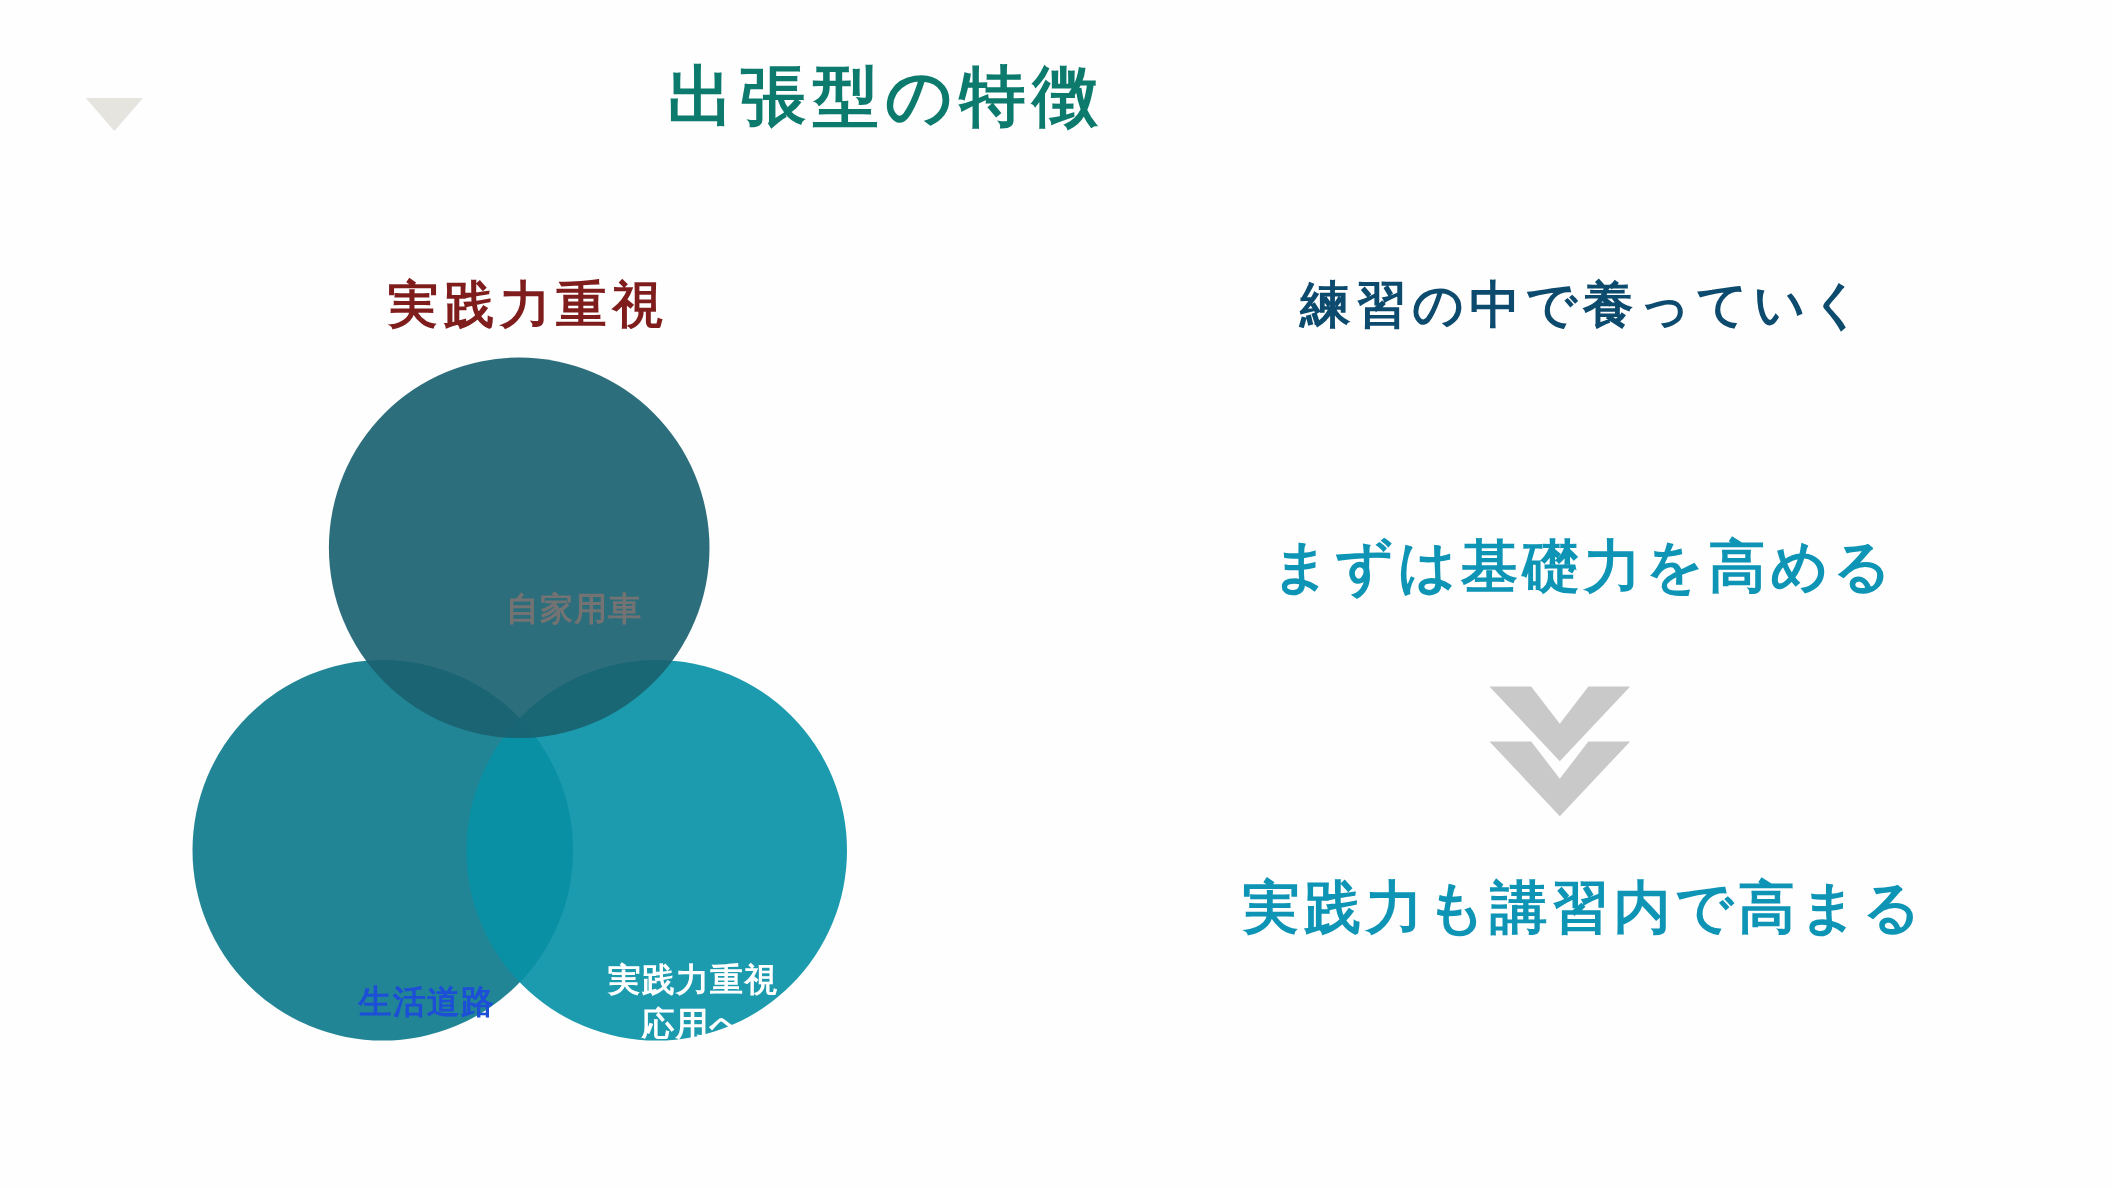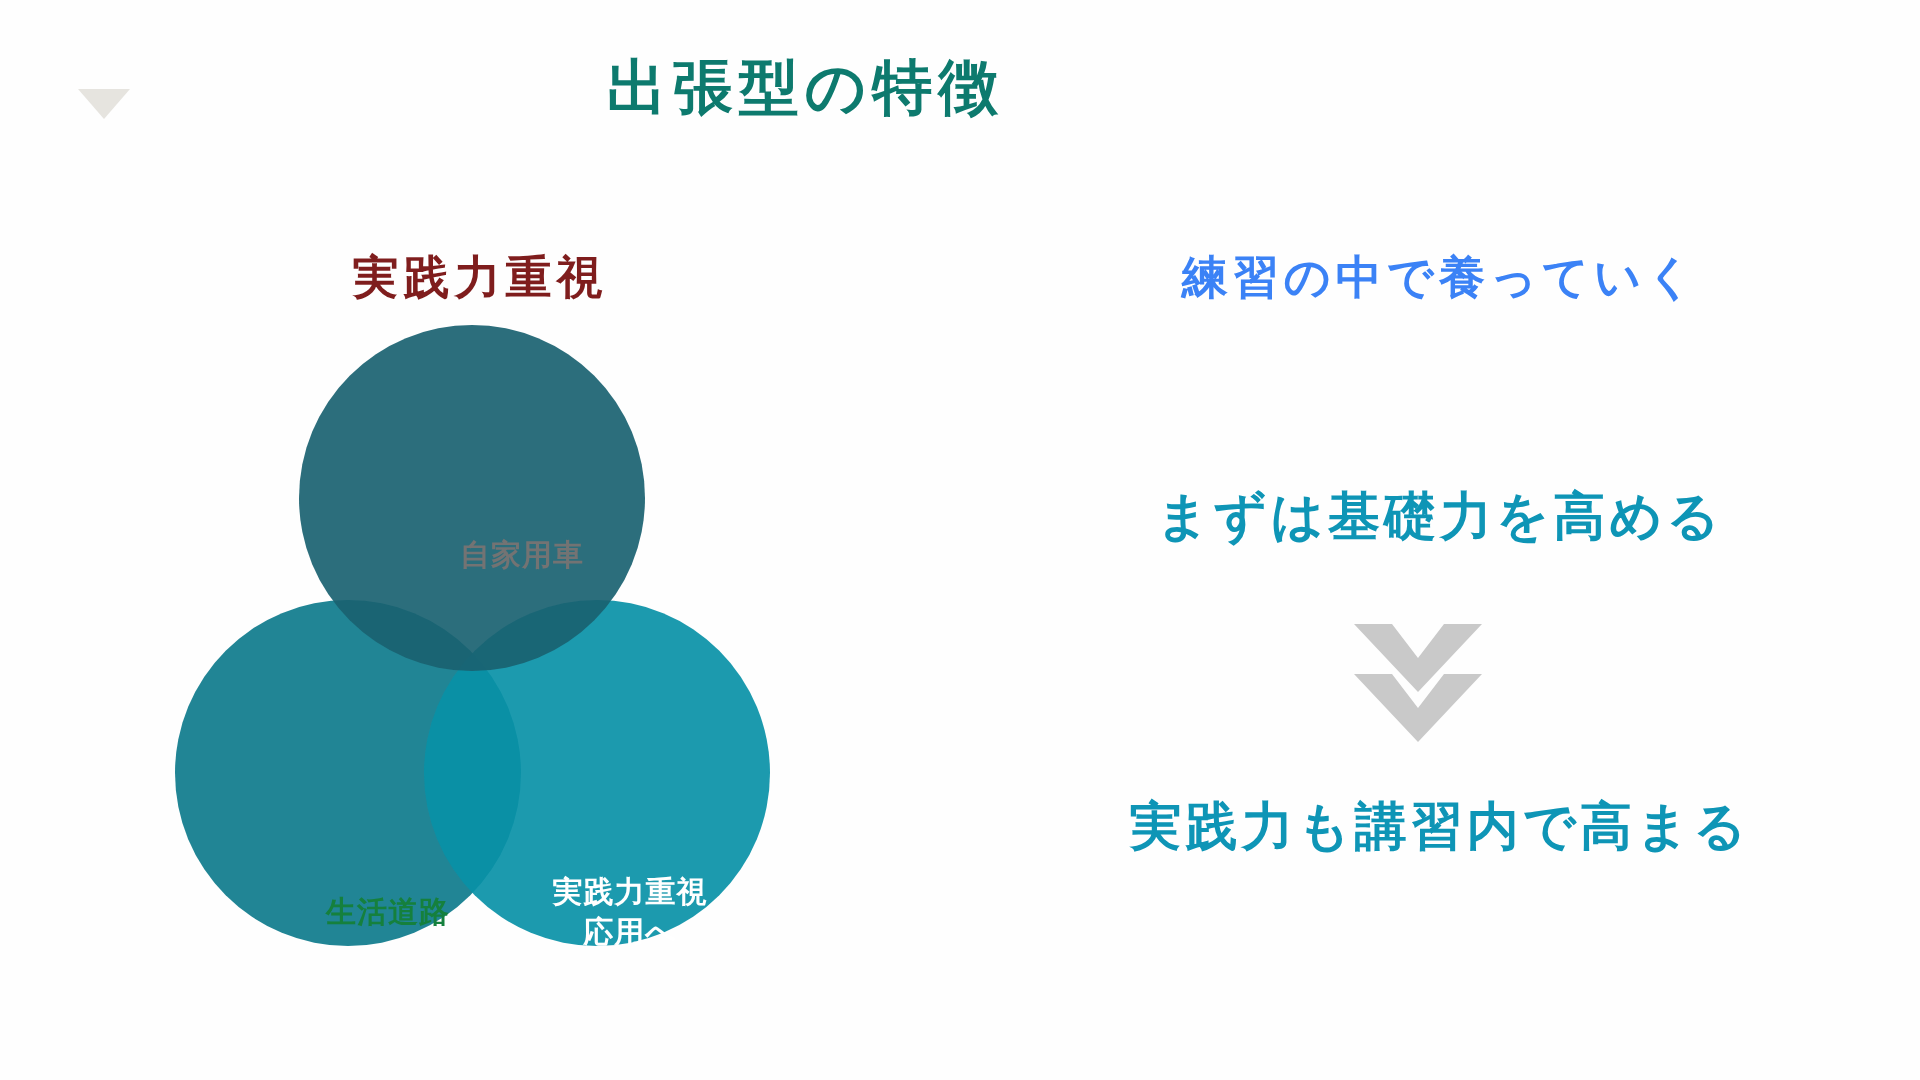--- a/index.html
+++ b/index.html
@@ -121,34 +121,34 @@
 <body>
 
 <div class="slide" style="background: rgb(254, 254, 254);">
 
   <div class="corner-triangle" style="border-top-color: rgb(230, 228, 223);"></div>
 
   <div class="slide-title" style="color: rgb(13, 122, 110);">出張型の特徴</div>
 
   <div class="col-heading left" style="color: #7f1d1d;">実践力重視</div>
 
-  <div class="col-heading right" style="color: #3b82f6;">練習の中で養っていく</div>
+  <div class="col-heading right" style="color: #0c4a6e;">練習の中で養っていく</div>
 
   <div class="venn">
     <svg class="venn-svg" viewBox="0 0 660 650">
       <g style="mix-blend-mode:multiply">
         <circle id="venn-circle-left" cx="198" cy="463" r="173" fill="#0e7c8d" fill-opacity="0.92"></circle>
         <circle id="venn-circle-right" cx="447" cy="463" r="173" fill="#0992a8" fill-opacity="0.92"></circle>
         <circle id="venn-circle-top" cx="322" cy="188" r="173" fill="#1a6271" fill-opacity="0.92"></circle>
       </g>
     </svg>
 
     <div class="venn-label top" style="color: #737373;">自家用車</div>
 
-    <div class="venn-label left" style="color: #15803d;">生活道路</div>
+    <div class="venn-label left" style="color: #1d4ed8;">生活道路</div>
 
     <div class="venn-label right" style="color: rgb(255, 255, 255);">実践力重視
 応用へ</div>
   </div>
 
   <div class="flow-text first" style="color: rgb(14, 149, 182);">まずは基礎力を高める</div>
 
   <div class="flow-arrow">
     <svg viewBox="0 0 140 130">
       <path d="M6 6 H44 L70 40 L96 6 H134 L70 74 Z" fill="#c9c9c9"></path>

